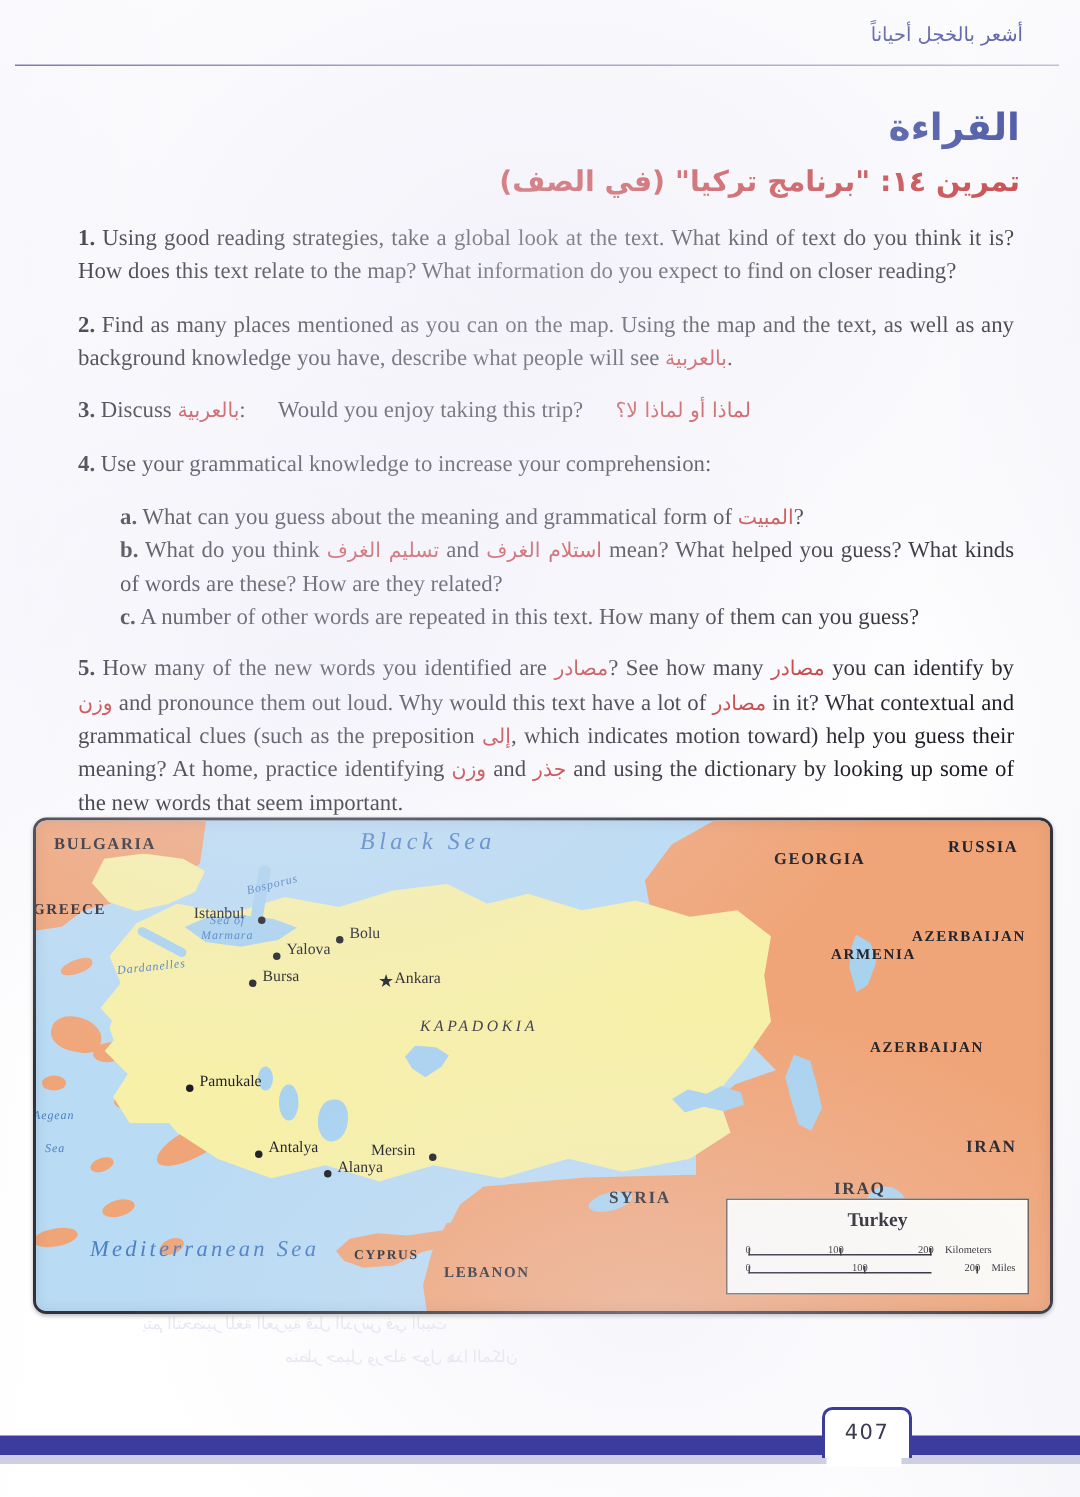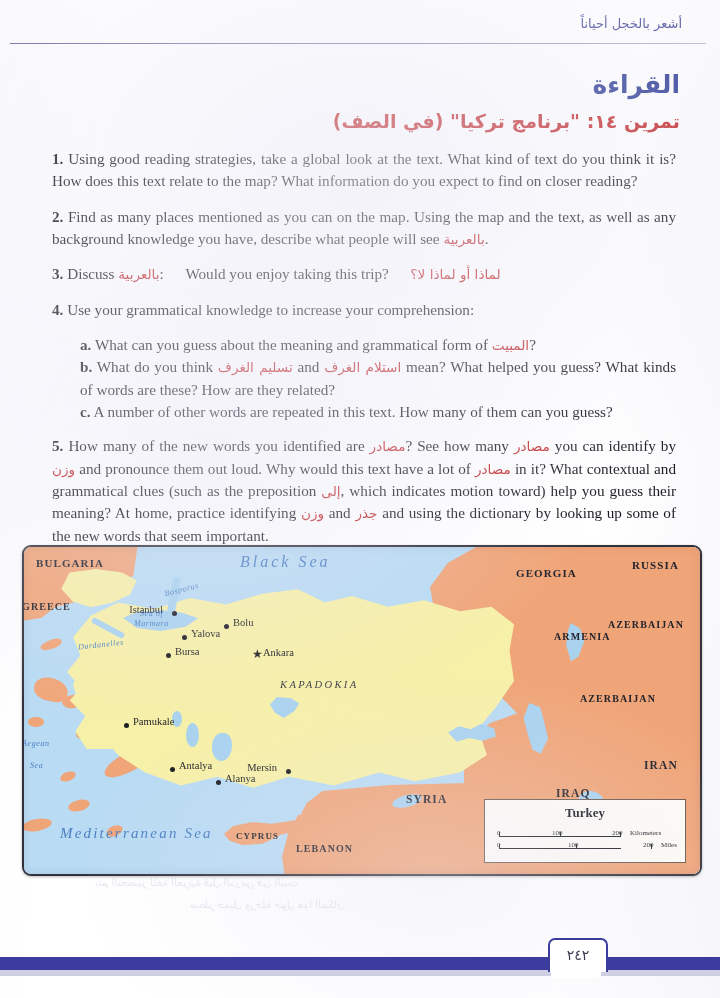--- a/index.html
+++ b/index.html
@@ -509,15 +509,15 @@
 
     <div class="map-shadow"></div>
   </div>
 </div>
 
 <div class="scan-tint"></div>
 
 <div class="footer-bar"></div>
 <div class="footer-bar2"></div>
 <div class="page-tab">
-  <div class="num-ar">٢٤٢</div>
+  <div class="num-ar">407</div>
 </div>
 <div class="tab-mask"></div>
 
 </body></html>

